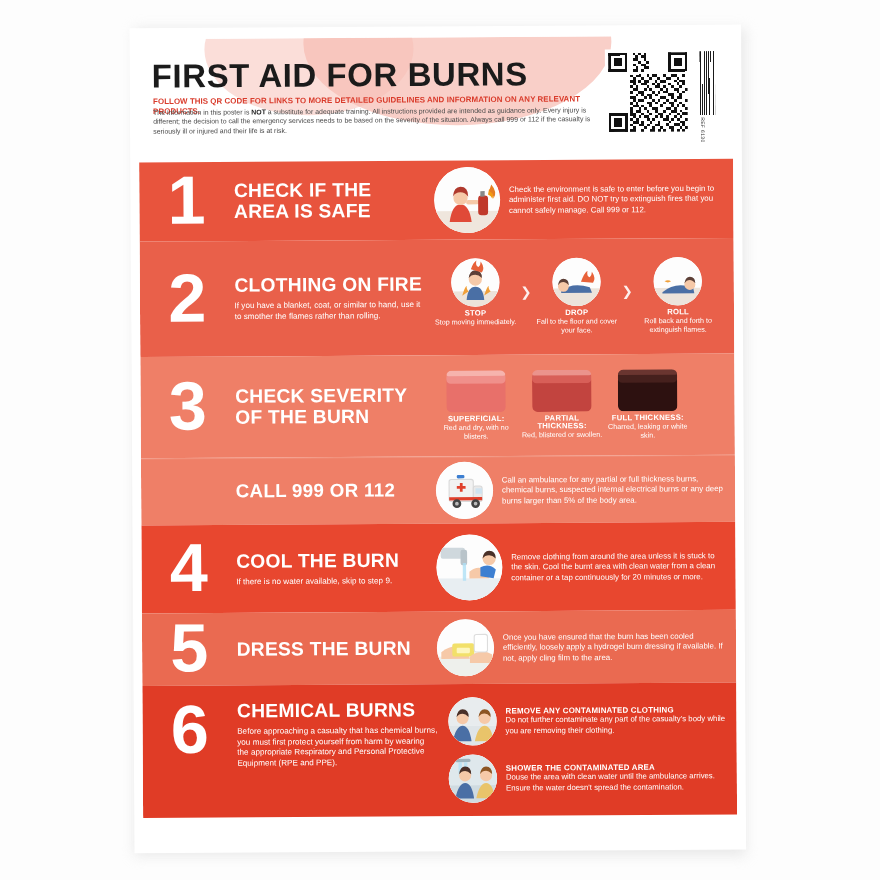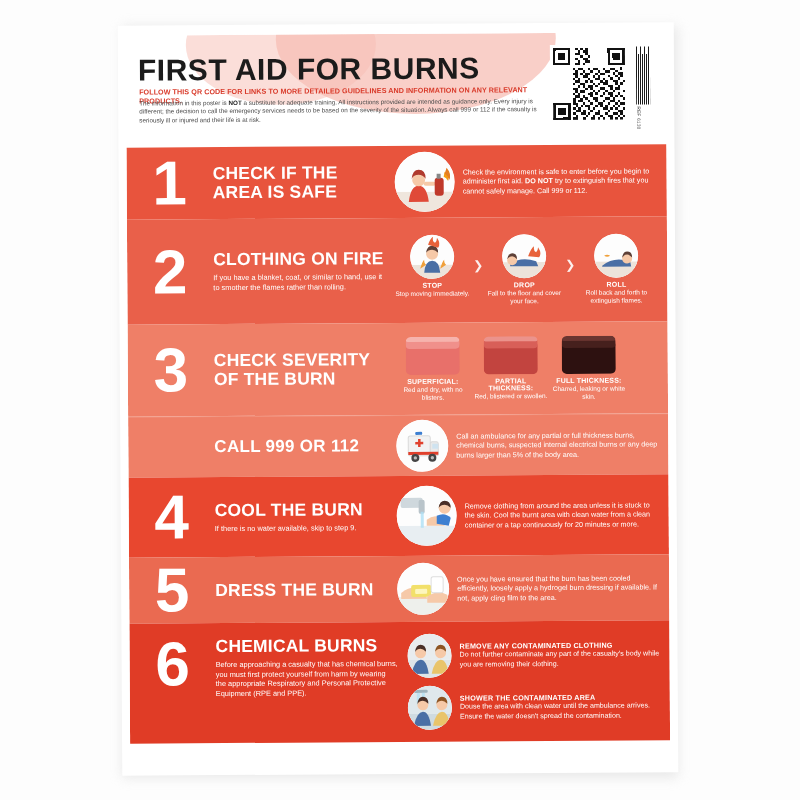--- a/index.html
+++ b/index.html
@@ -195,21 +195,21 @@
     align-items: center;
     padding: 7px 10px 7px 0;
     gap: 8px;
   }
   .body-text {
     font-size: 7.2px;
     line-height: 9.4px;
     color: #ffffff;
     flex: 1 1 auto;
   }
-  .body-text b { font-weight: bold; }
+  .body-text b { font-weight: normal; }
 
   .thumb {
     border-radius: 50%;
     background: #fff;
     overflow: hidden;
     flex: 0 0 auto;
     position: relative;
   }
   .t64 { width: 60px; height: 60px; }
   .t54 { width: 52px; height: 52px; }

